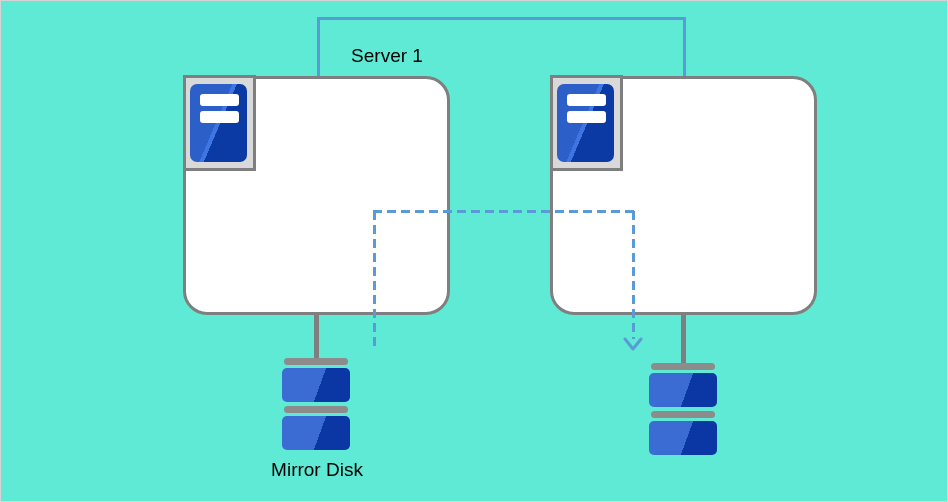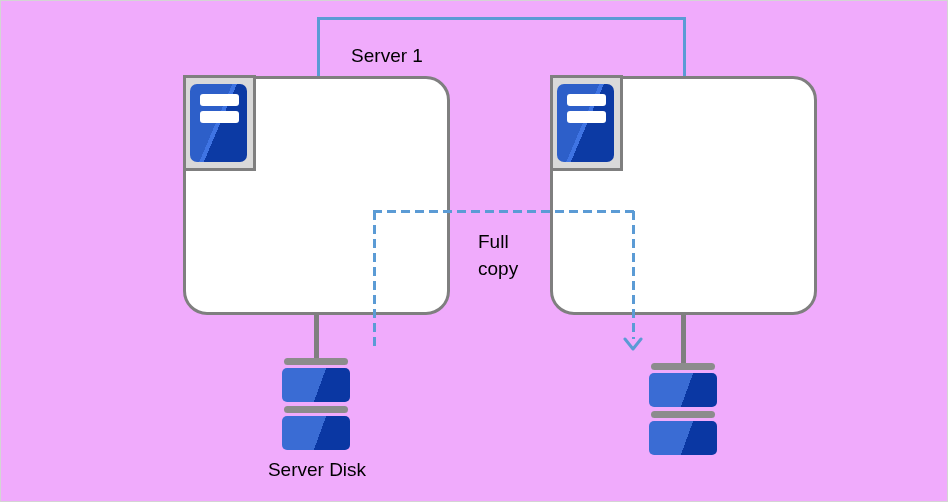--- a/index.html
+++ b/index.html
@@ -13,21 +13,21 @@
     --disk-dark:#0a37a3;
     --bar-gray:#8c8c8c;
     --text-color:#000000;
   }
   html,body{margin:0;padding:0;background:#ffffff;}
   .canvas{
     position:relative;
     width:948px;height:502px;
     box-sizing:border-box;
     border:1px solid #d4d4d4;
-    background:#f0abfc;
+    background:#5eead4;
     font-family:"Liberation Sans", sans-serif;
     color:var(--text-color,#000);
     overflow:hidden;
   }
   .abs{position:absolute;}
   
   .link-h{height:3px;background:var(--connector-blue,#5b9bd5);}
   .link-v{width:3px;background:var(--connector-blue,#5b9bd5);}
   
   .server-box{
@@ -131,19 +131,15 @@
     <div class="disk-block"></div>
   </div>
 
   <div class="abs dash-v" style="left:372px;top:210px;height:140px;"></div>
   <div class="abs dash-h" style="left:372px;top:209px;width:262px;"></div>
   <div class="abs dash-v" style="left:631px;top:210px;height:128px;"></div>
   <svg class="abs" style="left:622px;top:336px;" width="20" height="15" viewBox="0 0 20 15">
     <path d="M2 2 L10 12 L18 2" fill="none" stroke="#5b9bd5" stroke-width="3" stroke-linecap="round" stroke-linejoin="round"></path>
   </svg>
 
-  <div class="abs fullcopy" style="left:477px;top:227px;">
-    <div>Full</div>
-    <div>copy</div>
-  </div>
-  <div class="abs diagram-label centered" style="left:246px;top:459px;width:140px;">Server Disk</div>
+  <div class="abs diagram-label centered" style="left:246px;top:459px;width:140px;">Mirror Disk</div>
 
 </div>
 
 </body></html>

